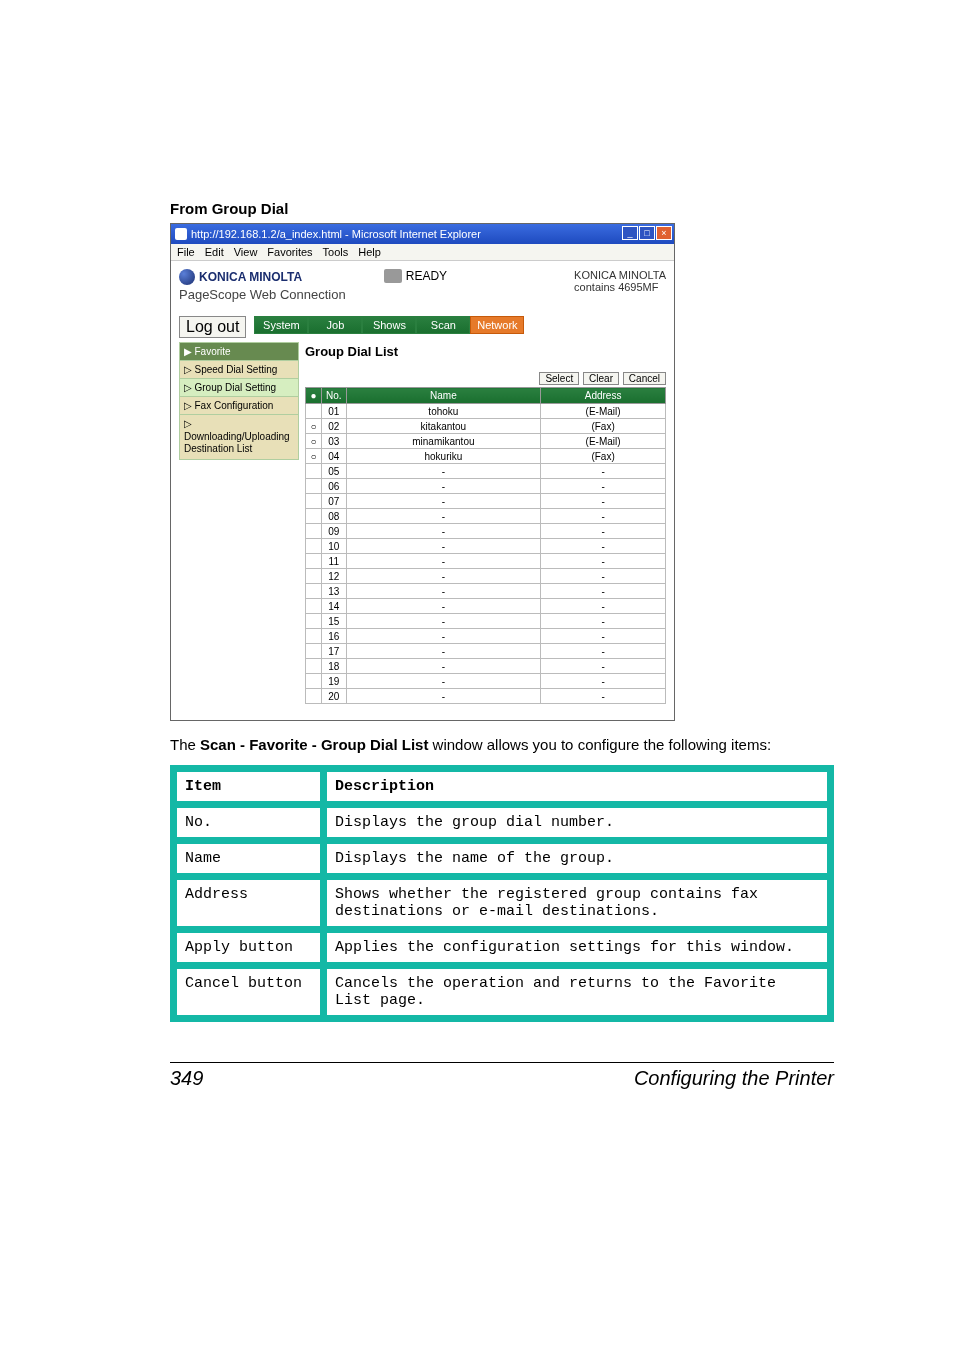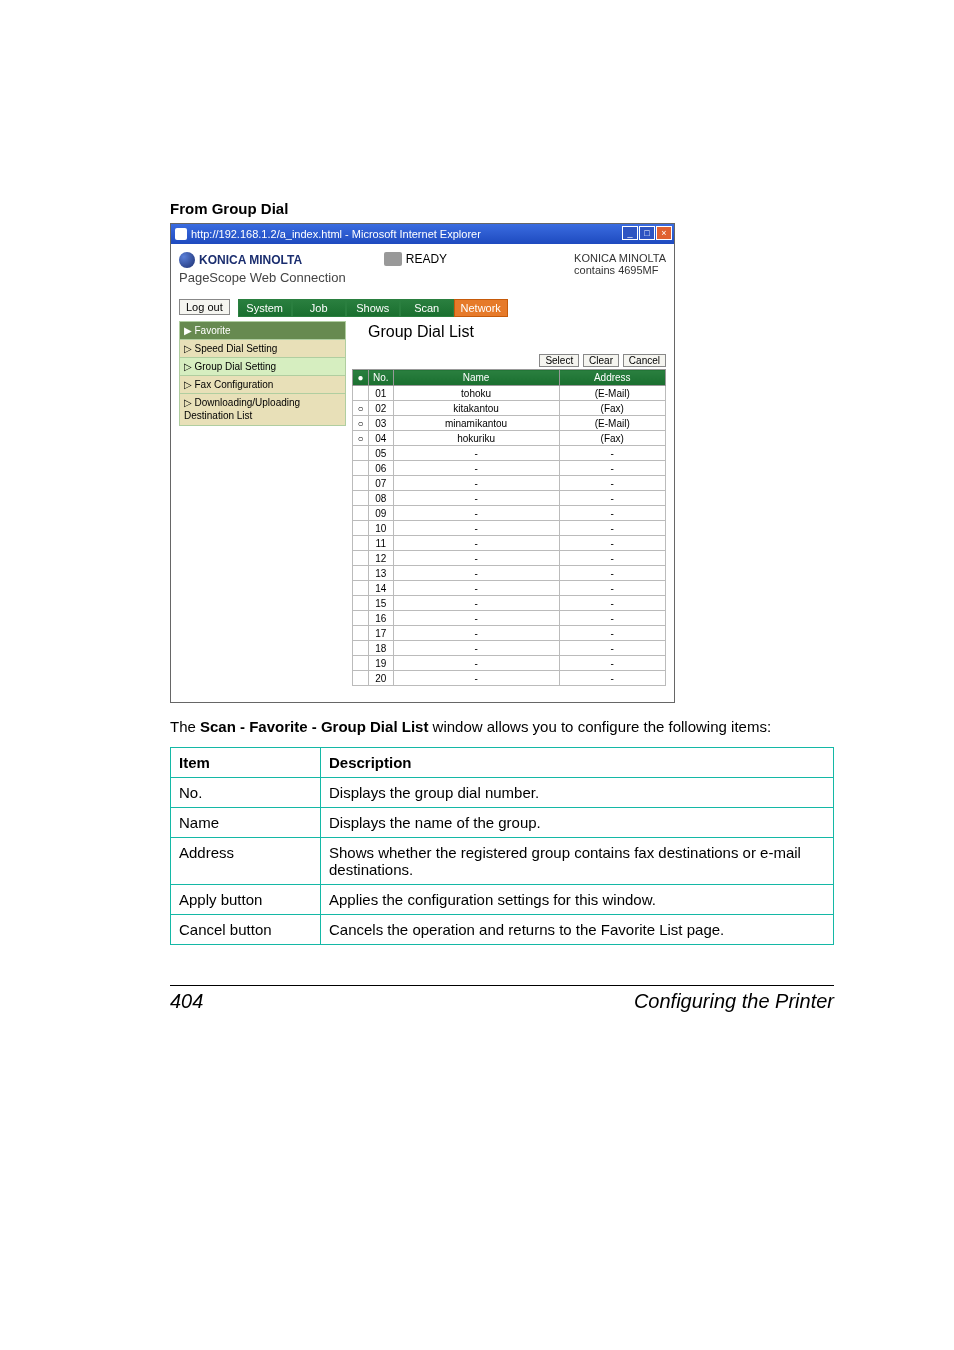--- a/index.html
+++ b/index.html
@@ -20,70 +20,79 @@
 
   .header-area { display: flex; align-items: flex-start; padding: 4px 0 14px 0; }
   .km-logo { display: flex; align-items: center; font-size: 12px; font-weight: bold; color: #1b2e6f; }
   .km-logo .globe { width: 16px; height: 16px; border-radius: 50%; background: radial-gradient(circle at 30% 30%, #5a7fd8, #1b2e6f); margin-right: 4px; }
   .pagescope { font-size: 13px; color: #444; margin-top: 2px; }
   .status-area { display: flex; align-items: center; margin-left: 38px; font-size: 12px; }
   .status-area .printer-icon { width: 18px; height: 14px; background: #999; border-radius: 2px; margin-right: 4px; display:inline-block; }
   .right-info { margin-left: auto; font-size: 11px; color: #333; text-align: left; }
 
   .top-row { display: flex; align-items: flex-start; gap: 8px; margin-bottom: 4px; }
-  .logout { font-size: 11px; background: #f5f5f0; border: 1px solid #888; padding: 1px 6px; }
+  .logout { font-size: 16px; background: #f5f5f0; border: 1px solid #888; padding: 1px 6px; }
   .tabs { display: flex; font-size: 11px; }
   .tabs div { width: 54px; text-align: center; padding: 2px 0; border: 1px solid #2a7f3f; color: #fff; }
   .tabs .inactive { background: linear-gradient(#2a7f3f, #1a6f2f); }
   .tabs .active { background: #e67a2a; border-color: #c65a0a; }
 
   .main-area { display: flex; align-items: flex-start; gap: 6px; }
-  .sidebar { width: 167px; font-size: 10px; }
+  .sidebar { width: 120px; font-size: 10px; }
   .sidebar div { padding: 3px 4px; border: 1px solid #b0cea0; margin-bottom: -1px; background: #e8e0b8; }
   .sidebar .dark { background: #678a50; color: #fff; }
   .sidebar .light { background: #d6eec0; }
   .sidebar .plain { background: #e8e0b8; }
   .sidebar .two-line { line-height: 1.25; }
 
   .panel { flex: 1; }
-  .panel-title { font-size: 16px; font-weight: normal; margin: 2px 0 10px 16px; }
+  .panel-title { font-size: 13px; font-weight: bold; margin: 2px 0 10px 0; }
   .panel-buttons { text-align: right; margin-bottom: 2px; }
   .panel-buttons button { font-size: 10px; padding: 0px 5px; border: 1px solid #888; background: #f5f5f0; }
   table.data { width: 100%; border-collapse: collapse; font-size: 10px; }
   table.data th { background: linear-gradient(#2a7f3f, #1a6f2f); color: #fff; padding: 2px 4px; border: 1px solid #999; font-weight: normal; }
   table.data td { border: 1px solid #bbb; padding: 1px 4px; text-align: center; background: #fff; height: 15px; }
   table.data td.radio-col { width: 16px; }
   table.data td.no-col { width: 24px; }
 
   
   .caption { margin: 8px 0 10px 0; font-size: 15px; line-height: 1.3; }
 
   
   table.desc { border-collapse: collapse; width: 100%; font-size: 15px; }
-  table.desc th, table.desc td { border: 1px solid #14b8a6; padding: 6px 8px; text-align: left; vertical-align: top; }
+  table.desc th, table.desc td { border: 7px solid #14b8a6; padding: 6px 8px; text-align: left; vertical-align: top; font-family: Liberation Mono, monospace; }
   table.desc th { font-weight: bold; background: #fff; }
 
   .footer-row { display: flex; justify-content: space-between; align-items: baseline; margin-top: 40px; border-top: 1px solid #000; padding-top: 4px; }
   .footer-row .page-num { font-style: italic; font-size: 20px; }
   .footer-row .footer-title { font-style: italic; font-size: 20px; }
 </style>
 </head>
 <body>
 
 <div class="heading">From Group Dial</div>
 
 <div class="browser">
   <div class="title-bar">
     <span class="ie-icon"></span>
     <span>http://192.168.1.2/a_index.html - Microsoft Internet Explorer</span>
     <div class="wbuttons">
       <span>_</span>
       <span>□</span>
       <span class="close">×</span>
     </div>
+  </div>
+  <div class="menu-bar">
+    <span>File</span>
+    <span>Edit</span>
+    <span>View</span>
+    <span>Favorites</span>
+    <span>Tools</span>
+    <span>Help</span>
+    <span class="logo"></span>
   </div>
   <div class="content">
     <div class="header-area">
       <div>
         <div class="km-logo">
           <span class="globe"></span>
           <span>KONICA MINOLTA</span>
         </div>
         <div class="pagescope">PageScope Web Connection</div>
       </div>
@@ -290,15 +299,15 @@
         <td style="white-space: pre-line;">Applies the configuration settings for this window.</td>
       </tr>
       <tr>
         <td>Cancel button</td>
         <td style="white-space: pre-line;">Cancels the operation and returns to the Favorite List page.</td>
       </tr>
     </tbody>
 </table>
 
 <div class="footer-row">
-  <span class="page-num">404</span>
+  <span class="page-num">349</span>
   <span class="footer-title">Configuring the Printer</span>
 </div>
 
 </body></html>

